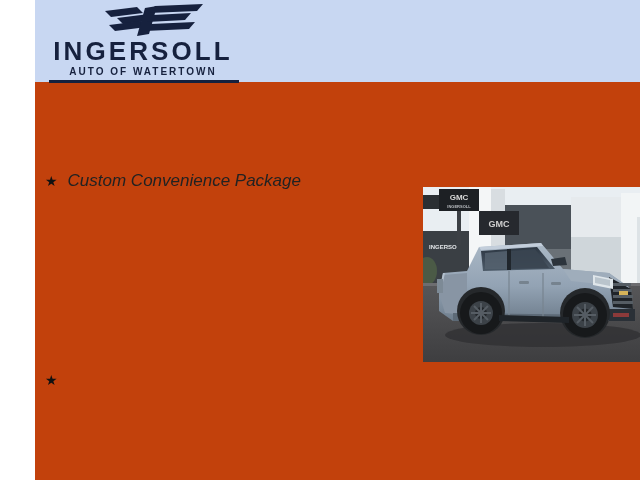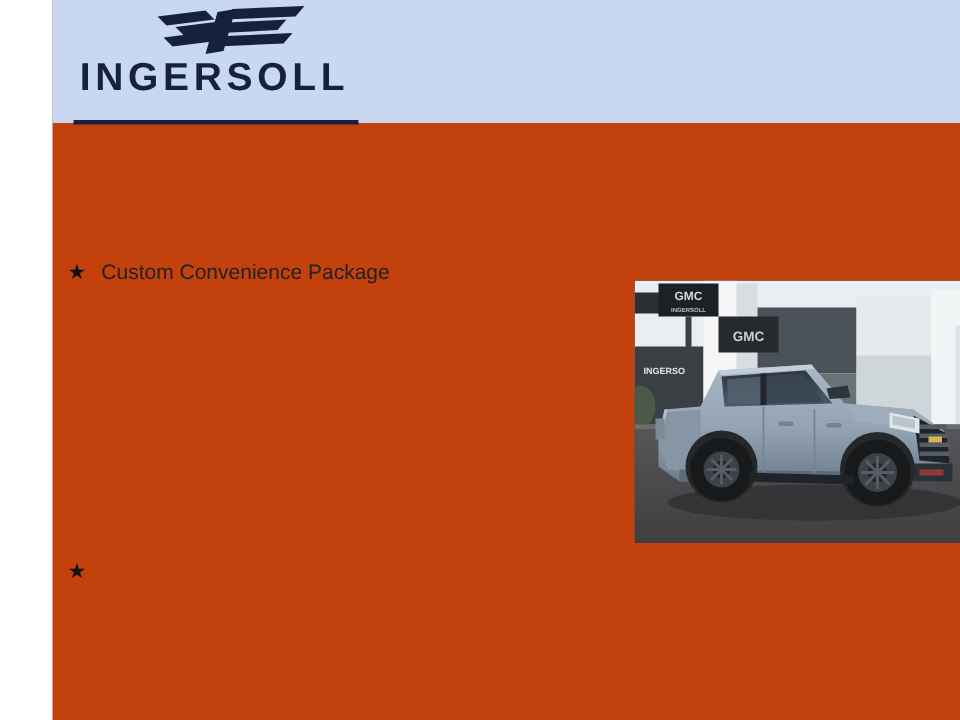--- a/index.html
+++ b/index.html
@@ -112,23 +112,24 @@
   .bullet-item.item-0 { top: 170px; }
   .bullet-item.item-1 { top: 369px; }
   .bullet-star {
     font-size: 14px;
     color: #111111;
     line-height: 22px;
     margin-right: 10px;
   }
   .bullet-label {
     font-family: "Liberation Sans", sans-serif;
-    font-size: 14px;
+    font-size: 17px;
     color: #222222;
     line-height: 22px;
+    font-style: italic;
   }
 
   
   .photo-frame {
     position: absolute;
     left: 388px;
     top: 187px;
     width: 234px;
     height: 175px;
     overflow: hidden;
@@ -162,20 +163,21 @@
 
             <path d="M64 2 L112 0 L106 7 L58 9 Z"></path>
             <path d="M62 11 L100 9 L94 16 L56 18 Z"></path>
             <path d="M60 20 L104 18 L98 25 L54 27 Z"></path>
           </g>
         </svg>
       </div>
 
       <div class="brand-word">INGERSOLL</div>
 
+      <div class="brand-tagline">AUTO OF WATERTOWN</div>
 
       <div class="brand-rule"></div>
     </div>
 
   </div>
 
   <div class="bullet-list">
 
     <div class="bullet-item item-0">
       <span class="bullet-star">★</span>

